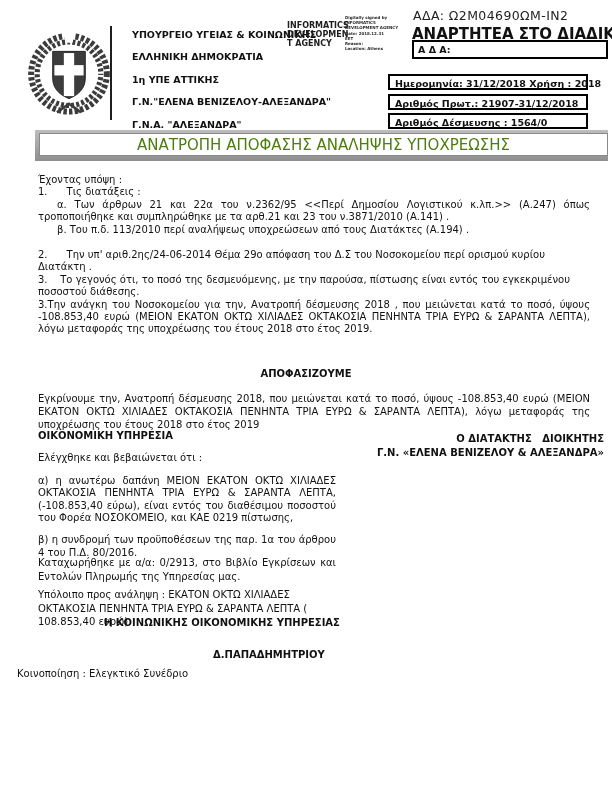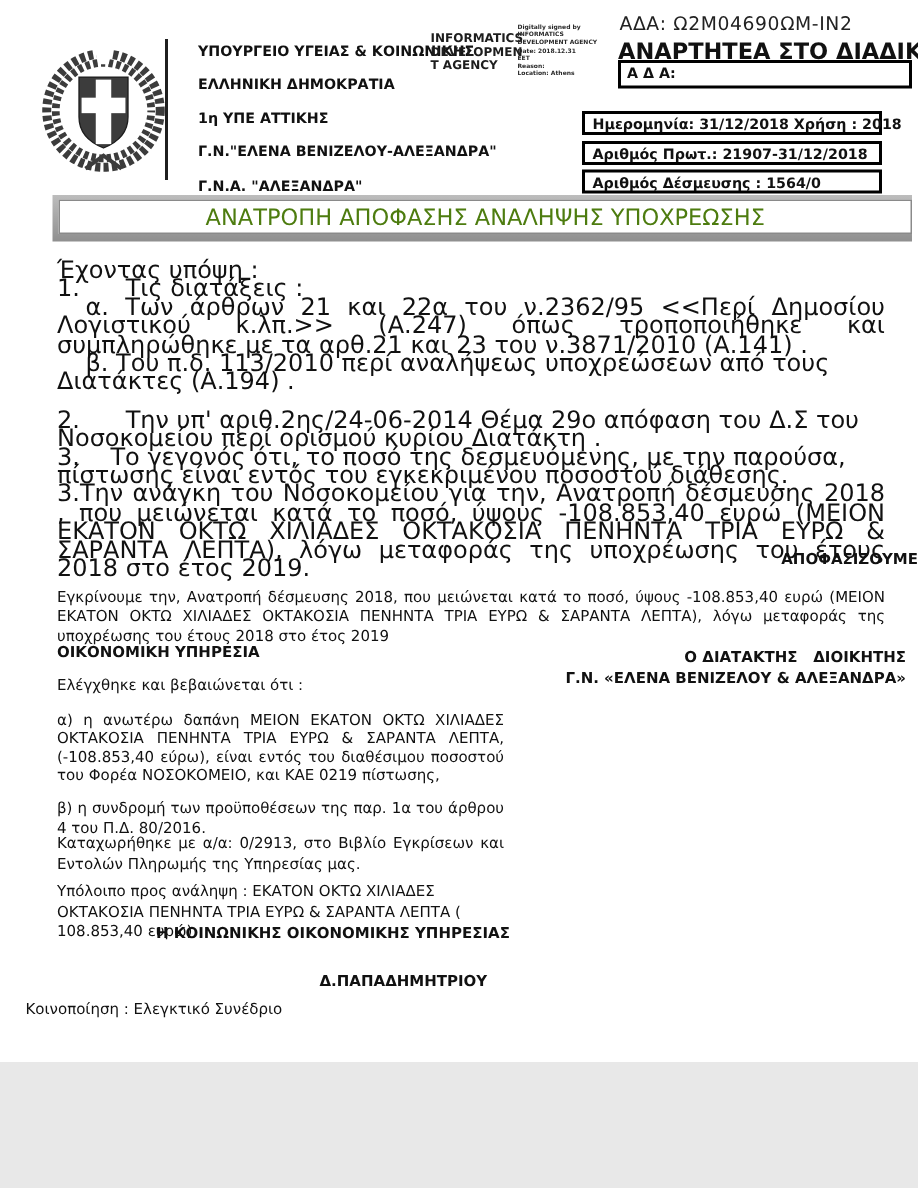--- a/index.html
+++ b/index.html
@@ -1,16 +1,16 @@
 <!DOCTYPE html>
 <html><head>
 <meta charset="utf-8">
 <style>
   html,body{margin:0;padding:0;background:#e8e8e8;}
-  .page{position:relative;width:612px;height:708px;background:#fff;margin:0 auto;
+  .page{position:relative;width:612px;height:792px;background:#fff;margin:0 auto;
         font-family:"DejaVu Sans","Liberation Sans",sans-serif;color:#111;overflow:hidden;}
   .abs{position:absolute;}
   .b{font-weight:bold;}
   .pre{white-space:pre-wrap;}
   .nowrap{white-space:nowrap;}
 
   
   .ada-top{left:413px;top:8px;font-size:12.5px;letter-spacing:.4px;color:#222;}
   .posted{left:412px;top:25px;width:190px;text-align:left;font-size:15px;}
   .agency-block{left:132px;top:24px;font-size:9.5px;line-height:22.4px;}
@@ -24,28 +24,28 @@
             font-weight:bold;line-height:16px;padding-left:5px;box-sizing:border-box;width:200px;}
   .ib1{top:74px;} .ib2{top:94px;} .ib3{top:113px;}
 
   
   .title-frame{left:35px;top:130px;width:573px;height:31px;box-sizing:border-box;
                background:linear-gradient(#bdbdbd,#8f8f8f);padding:3px 0 5px 4px;}
   .title-inner{width:100%;height:100%;background:#fff;border:1px solid #8a8a8a;box-sizing:border-box;
                display:flex;align-items:center;justify-content:center;font-size:15px;color:#4d7c0f;}
 
   
-  .body-text{left:38px;top:174px;width:552px;font-size:16px;line-height:12.4px;}
+  .body-text{left:38px;top:174px;width:552px;font-size:10px;line-height:12.4px;}
   .body-text p{margin:0;}
   .hang{text-indent:19px;text-align:justify;}
   .ind{text-indent:19px;}
   .mt{margin-top:13px !important;}
   .just{text-align:justify;}
 
-  .decision-head{left:0;top:368px;width:612px;text-align:right;font-size:10px;}
+  .decision-head{left:0;top:368px;width:612px;text-align:center;font-size:10px;}
   .decision-body{left:38px;top:392px;width:552px;font-size:10px;line-height:13px;text-align:justify;}
 
   .finance-col{left:38px;top:430px;width:298px;font-size:10px;line-height:12.4px;}
   .finance-col .head{margin:0 0 3px 0;}
   .finance-col .pa{margin-top:10px;}
   .orderer-col{left:318px;top:432px;width:286px;text-align:right;font-size:10px;line-height:14px;}
 
   .registered{left:38px;top:556px;width:298px;font-size:10px;line-height:13.5px;text-align:justify;}
   .balance{left:38px;top:588px;width:306px;font-size:10px;line-height:13.5px;}
   .hof{left:104px;top:617px;font-size:10px;}

